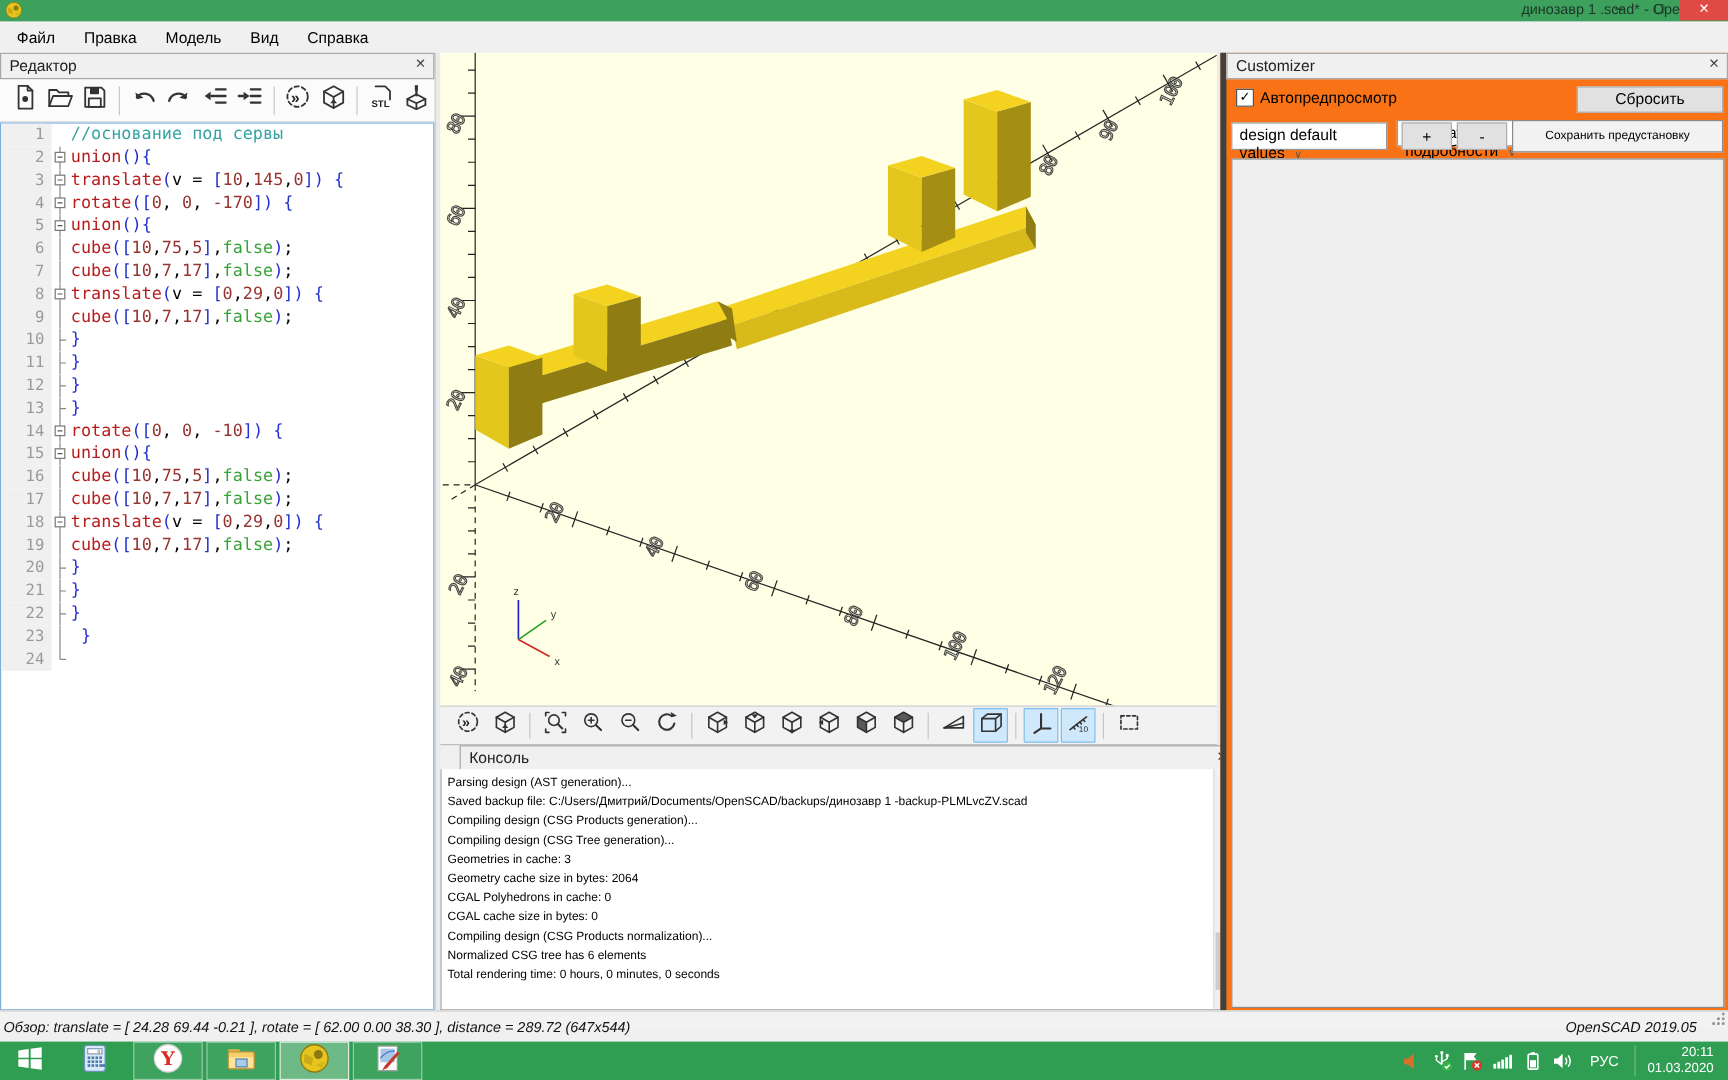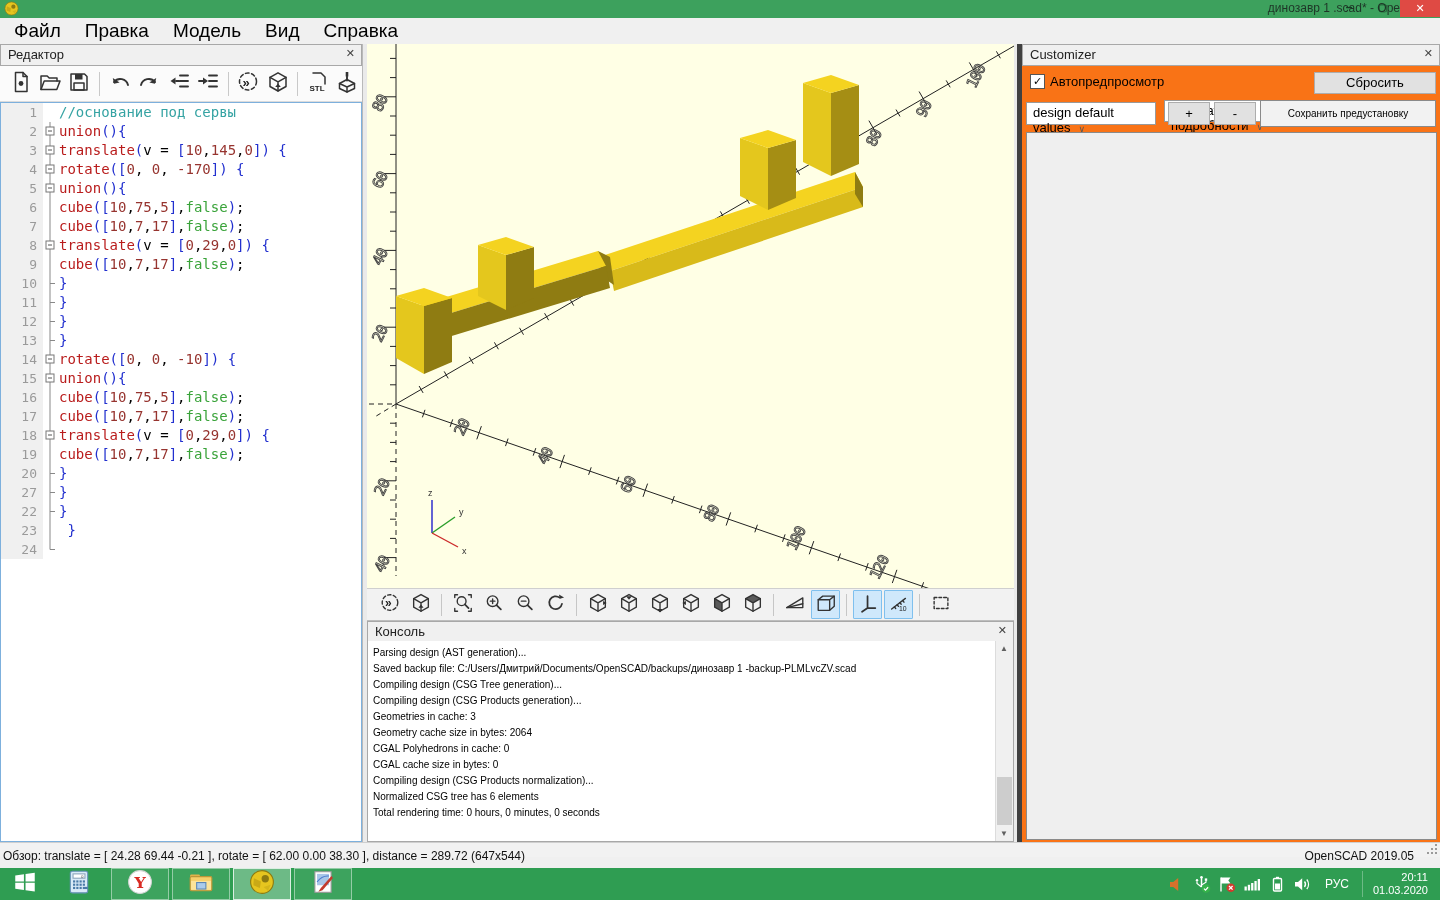--- a/index.html
+++ b/index.html
@@ -10,21 +10,21 @@
   #titlebar{position:absolute;left:0;top:0;width:1440px;height:18px;background:#3da15d;}
   #titlebar .appicon{position:absolute;left:4px;top:1px;width:16px;height:16px;}
   #title-text{position:absolute;left:0;right:0;top:1px;text-align:right;font-size:12px;color:#1e3527;}
   .wctl{position:absolute;top:0;height:17px;text-align:center;cursor:default;}
   #btn-min{right:74px;width:34px;color:#143d22;font-size:12px;line-height:14px;font-weight:bold;}
   #btn-max{right:40px;width:34px;color:#143d22;font-size:10px;line-height:15px;}
   #btn-close{right:0;width:40px;background:#df4a44;color:#fff;font-size:11px;line-height:16px;}
 
   
   #menubar{position:absolute;left:0;top:18px;width:1440px;height:26px;background:#f0f0f0;display:flex;align-items:center;padding-left:2px;box-sizing:border-box;}
-  .menu-item{font-size:19px;color:#000;padding:3px 12px;}
+  .menu-item{font-size:13px;color:#000;padding:3px 12px;}
 
   
   #main{position:absolute;left:0;top:44px;width:1440px;height:798px;background:#eaeaea;}
 
   
   #editor-panel{position:absolute;left:0;top:0;width:363px;height:798px;background:#fff;border-right:1px solid #b9b9b9;box-sizing:border-box;}
   .dock-header{height:22px;background:#f0f0f0;border:1px solid #a8a8a8;box-sizing:border-box;position:relative;}
   .dock-header .dock-title{position:absolute;left:7px;top:2px;font-size:13px;color:#222;}
   .dock-header .dock-close{position:absolute;right:6px;top:2px;font-size:11px;color:#444;}
   #editor-toolbar{height:35px;background:#fbfbfb;border-bottom:1px solid #dcdcdc;display:flex;align-items:center;padding-left:6px;}
@@ -47,21 +47,21 @@
   .axline{stroke:#222;stroke-width:1;fill:none;}
   .axlbl{font-family:"DejaVu Sans Mono",monospace;font-size:15px;fill:none;stroke:#444;stroke-width:0.9;letter-spacing:-1px;}
   .gzlbl{font-family:"Liberation Sans",sans-serif;font-size:9px;fill:#333;stroke:none;}
 
   #vp-toolbar{position:absolute;left:0;top:544px;width:647px;height:33px;background:#f2f2f2;border-top:1px solid #cfcfcf;border-bottom:1px solid #bdbdbd;box-sizing:border-box;display:flex;align-items:center;padding-left:8px;}
   .vbtn{width:27px;height:27px;display:flex;align-items:center;justify-content:center;border:1px solid transparent;border-radius:1px;margin-right:2px;}
   .vbtn.active{background:#cfe8fb;border-color:#7fc0ee;}
   .vsep{width:1px;height:22px;background:#c6c6c6;margin:0 6px 0 4px;}
 
   
-  #console-panel{position:absolute;left:0;top:577px;width:647px;height:221px;}
+  #console-panel{position:absolute;left:0;top:577px;width:647px;height:221px;padding-left:16px;}
   #console-body{position:absolute;left:0;top:20px;right:0;bottom:0;background:#fff;border:1px solid #a8a8a8;border-top:none;box-sizing:border-box;overflow:hidden;}
   .con-line{font-size:10px;line-height:16px;color:#000;padding-left:5px;white-space:pre;}
   #con-scroll{position:absolute;right:0;top:0;bottom:0;width:17px;background:#f0f0f0;border-left:1px solid #dcdcdc;}
   #con-scroll .arr{position:absolute;left:0;width:16px;height:15px;color:#606060;font-size:8px;text-align:center;line-height:15px;}
   #con-up{top:0;} #con-down{bottom:0;}
   #con-thumb{position:absolute;left:1px;right:1px;bottom:16px;height:48px;background:#cdcdcd;}
 
   
   #customizer{position:absolute;left:1017px;top:0;width:423px;height:798px;background:#f97316;border-left:5px solid #404040;box-sizing:border-box;}
   #cz-row1{position:absolute;left:4px;top:28px;right:4px;height:22px;}
@@ -73,21 +73,21 @@
   #cz-details{left:138px;top:0;width:156px;height:22px;margin-top:28px;}
   #cz-reset{left:288px;top:0;right:0;height:22px;line-height:20px;}
   #cz-row2{position:absolute;left:4px;top:56px;right:4px;height:26px;}
   #cz-preset{left:0;top:2px;width:130px;height:23px;}
   #cz-plus{left:142px;top:2px;width:42px;height:23px;line-height:21px;}
   #cz-minus{left:188px;top:2px;width:42px;height:23px;line-height:21px;}
   #cz-save{left:234px;top:0;right:0;height:27px;line-height:25px;font-size:10px;background:#f2f2f2;border:1px solid #8a8a8a;}
   #cz-empty{position:absolute;left:4px;top:88px;right:3px;bottom:2px;background:#efefef;border:1px solid #8a8a8a;}
 
   
-  #statusbar{position:absolute;left:0;top:842px;width:1440px;height:15px;background:#f2f2f2;border-top:1px solid #cfcfcf;box-sizing:border-box;}
+  #statusbar{position:absolute;left:0;top:842px;width:1440px;height:15px;background:#f2f2f2;border-top:1px solid #cfcfcf;box-sizing:border-box;font-style:italic;}
   #status-left{position:absolute;left:3px;top:6px;font-size:12px;color:#111;}
   #status-right{position:absolute;right:26px;top:6px;font-size:12px;color:#111;}
   #grip{position:absolute;right:2px;bottom:2px;width:12px;height:12px;
     background:radial-gradient(circle at 2px 10px,#9a9a9a 1px,transparent 1.5px),
                radial-gradient(circle at 6px 10px,#9a9a9a 1px,transparent 1.5px),
                radial-gradient(circle at 10px 10px,#9a9a9a 1px,transparent 1.5px),
                radial-gradient(circle at 6px 6px,#9a9a9a 1px,transparent 1.5px),
                radial-gradient(circle at 10px 6px,#9a9a9a 1px,transparent 1.5px),
                radial-gradient(circle at 10px 2px,#9a9a9a 1px,transparent 1.5px);}
 
@@ -292,21 +292,21 @@
                 <rect x="3" y="5" width="8" height="8" fill="#fff" stroke="#777"></rect>
                 <line x1="5" y1="9" x2="9" y2="9" stroke="#555"></line>
               </svg></span><span class="ct"><span class="tok-kw">translate</span><span class="tok-pun">(</span><span class="tok-pl">v</span><span class="tok-pl"> </span><span class="tok-pl">=</span><span class="tok-pl"> </span><span class="tok-pun">[</span><span class="tok-num">0</span><span class="tok-pl">,</span><span class="tok-num">29</span><span class="tok-pl">,</span><span class="tok-num">0</span><span class="tok-pun">]</span><span class="tok-pun">)</span><span class="tok-pl"> </span><span class="tok-pun">{</span></span></div>
           <div class="cl"><span class="ln">19</span><span class="fold"><svg width="14" height="19">
                 <line x1="7" y1="0" x2="7" y2="19" stroke="#888"></line>
               </svg></span><span class="ct"><span class="tok-kw">cube</span><span class="tok-pun">(</span><span class="tok-pun">[</span><span class="tok-num">10</span><span class="tok-pl">,</span><span class="tok-num">7</span><span class="tok-pl">,</span><span class="tok-num">17</span><span class="tok-pun">]</span><span class="tok-pl">,</span><span class="tok-bool">false</span><span class="tok-pun">)</span><span class="tok-pl">;</span></span></div>
           <div class="cl"><span class="ln">20</span><span class="fold"><svg width="14" height="19">
                 <line x1="7" y1="0" x2="7" y2="19" stroke="#888"></line>
                 <line x1="7" y1="9.5" x2="12" y2="9.5" stroke="#888"></line>
               </svg></span><span class="ct"><span class="tok-pun">}</span></span></div>
-          <div class="cl"><span class="ln">27</span><span class="fold"><svg width="14" height="19">
+          <div class="cl"><span class="ln">21</span><span class="fold"><svg width="14" height="19">
                 <line x1="7" y1="0" x2="7" y2="19" stroke="#888"></line>
                 <line x1="7" y1="9.5" x2="12" y2="9.5" stroke="#888"></line>
               </svg></span><span class="ct"><span class="tok-pun">}</span></span></div>
           <div class="cl"><span class="ln">22</span><span class="fold"><svg width="14" height="19">
                 <line x1="7" y1="0" x2="7" y2="19" stroke="#888"></line>
                 <line x1="7" y1="9.5" x2="12" y2="9.5" stroke="#888"></line>
               </svg></span><span class="ct"><span class="tok-pun">}</span></span></div>
           <div class="cl"><span class="ln">23</span><span class="fold"><svg width="14" height="19">
                 <line x1="7" y1="0" x2="7" y2="19" stroke="#888"></line>
               </svg></span><span class="ct"><span class="tok-pl"> </span><span class="tok-pun">}</span></span></div>
@@ -575,22 +575,22 @@
 
       <div id="console-panel">
         <div class="dock-header">
           <span class="dock-title">Консоль</span>
           <span class="dock-close">✕</span>
         </div>
         <div id="console-body">
           <div id="console-lines" style="padding-top:4px;">
               <div class="con-line">Parsing design (AST generation)...</div>
               <div class="con-line">Saved backup file: C:/Users/Дмитрий/Documents/OpenSCAD/backups/динозавр 1 -backup-PLMLvcZV.scad</div>
+              <div class="con-line">Compiling design (CSG Products generation)...</div>
               <div class="con-line">Compiling design (CSG Tree generation)...</div>
-              <div class="con-line">Compiling design (CSG Products generation)...</div>
               <div class="con-line">Geometries in cache: 3</div>
               <div class="con-line">Geometry cache size in bytes: 2064</div>
               <div class="con-line">CGAL Polyhedrons in cache: 0</div>
               <div class="con-line">CGAL cache size in bytes: 0</div>
               <div class="con-line">Compiling design (CSG Products normalization)...</div>
               <div class="con-line">Normalized CSG tree has 6 elements</div>
               <div class="con-line">Total rendering time: 0 hours, 0 minutes, 0 seconds</div>
             </div>
           <div id="con-scroll">
             <div id="con-up" class="arr">▲</div>

